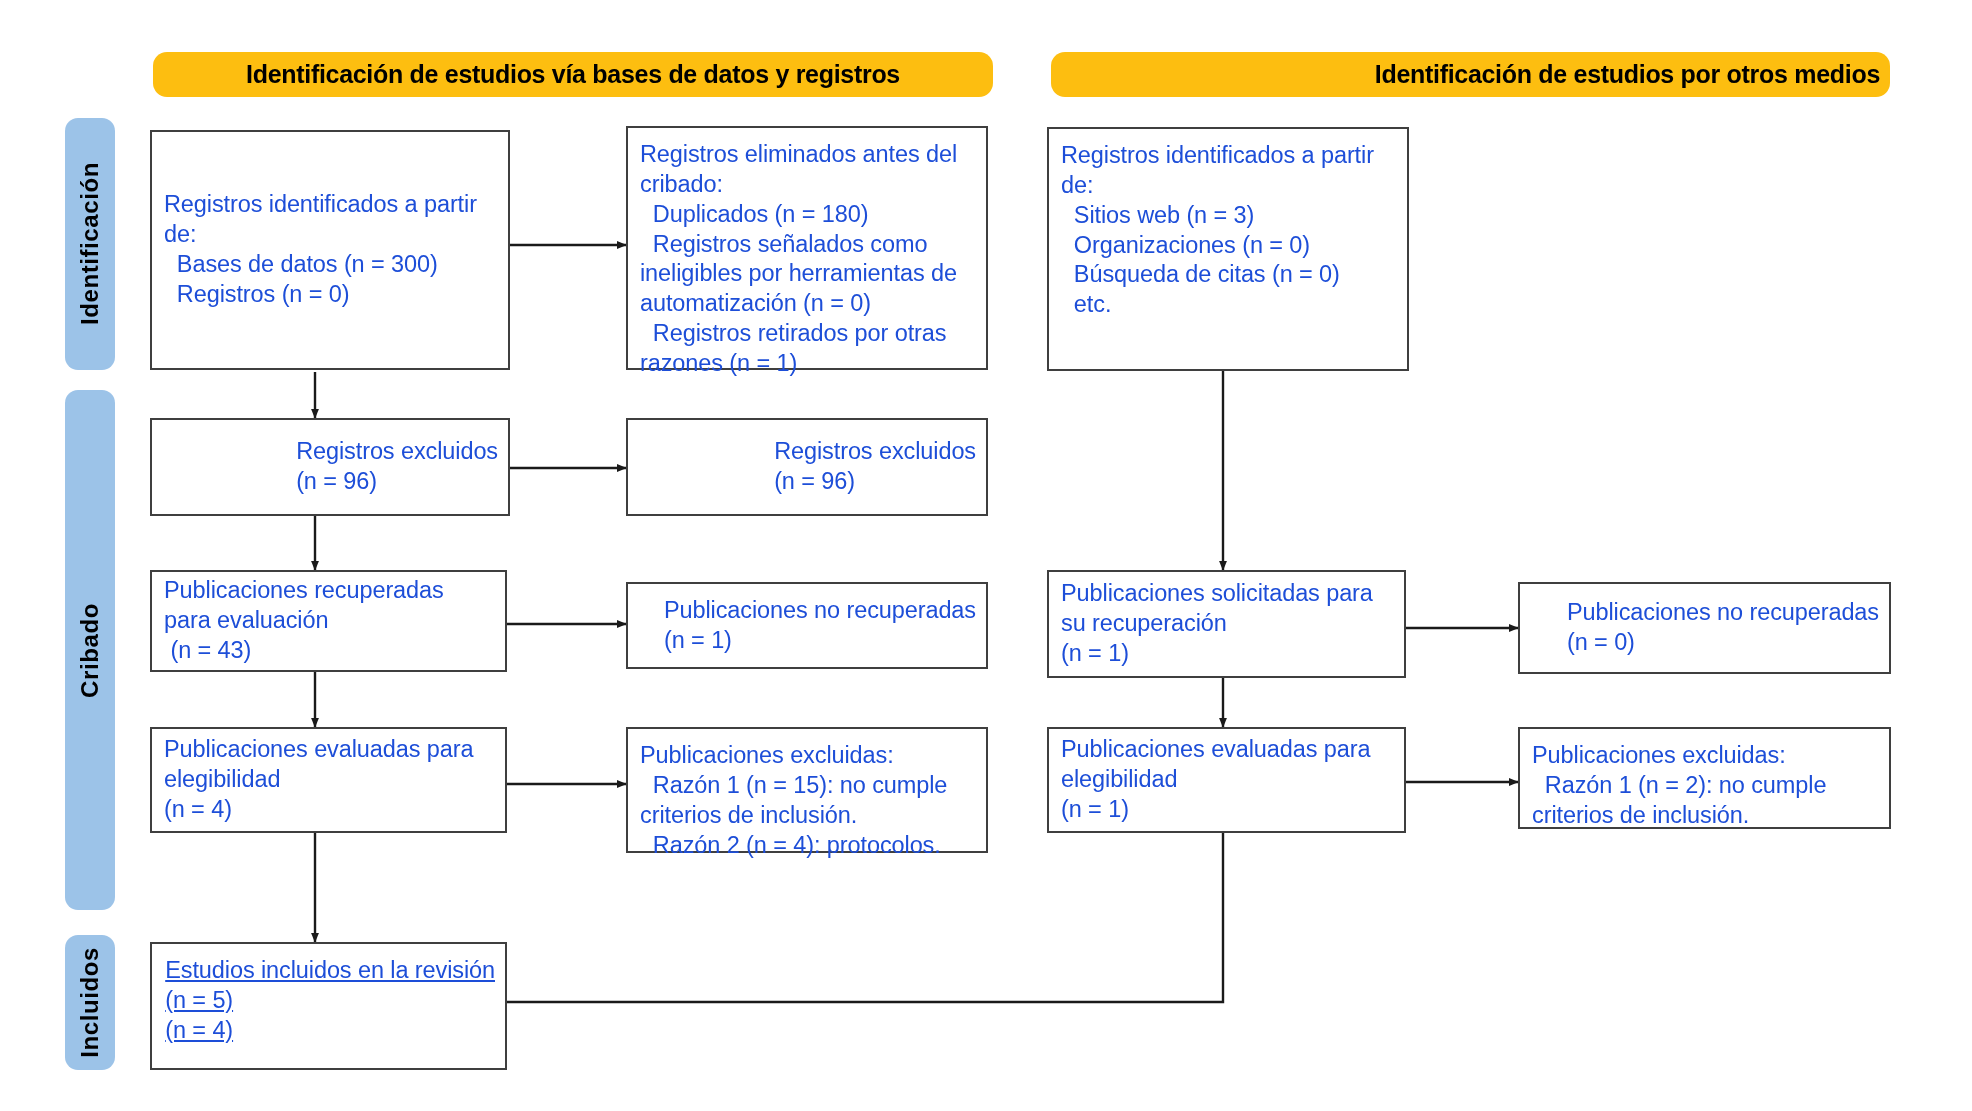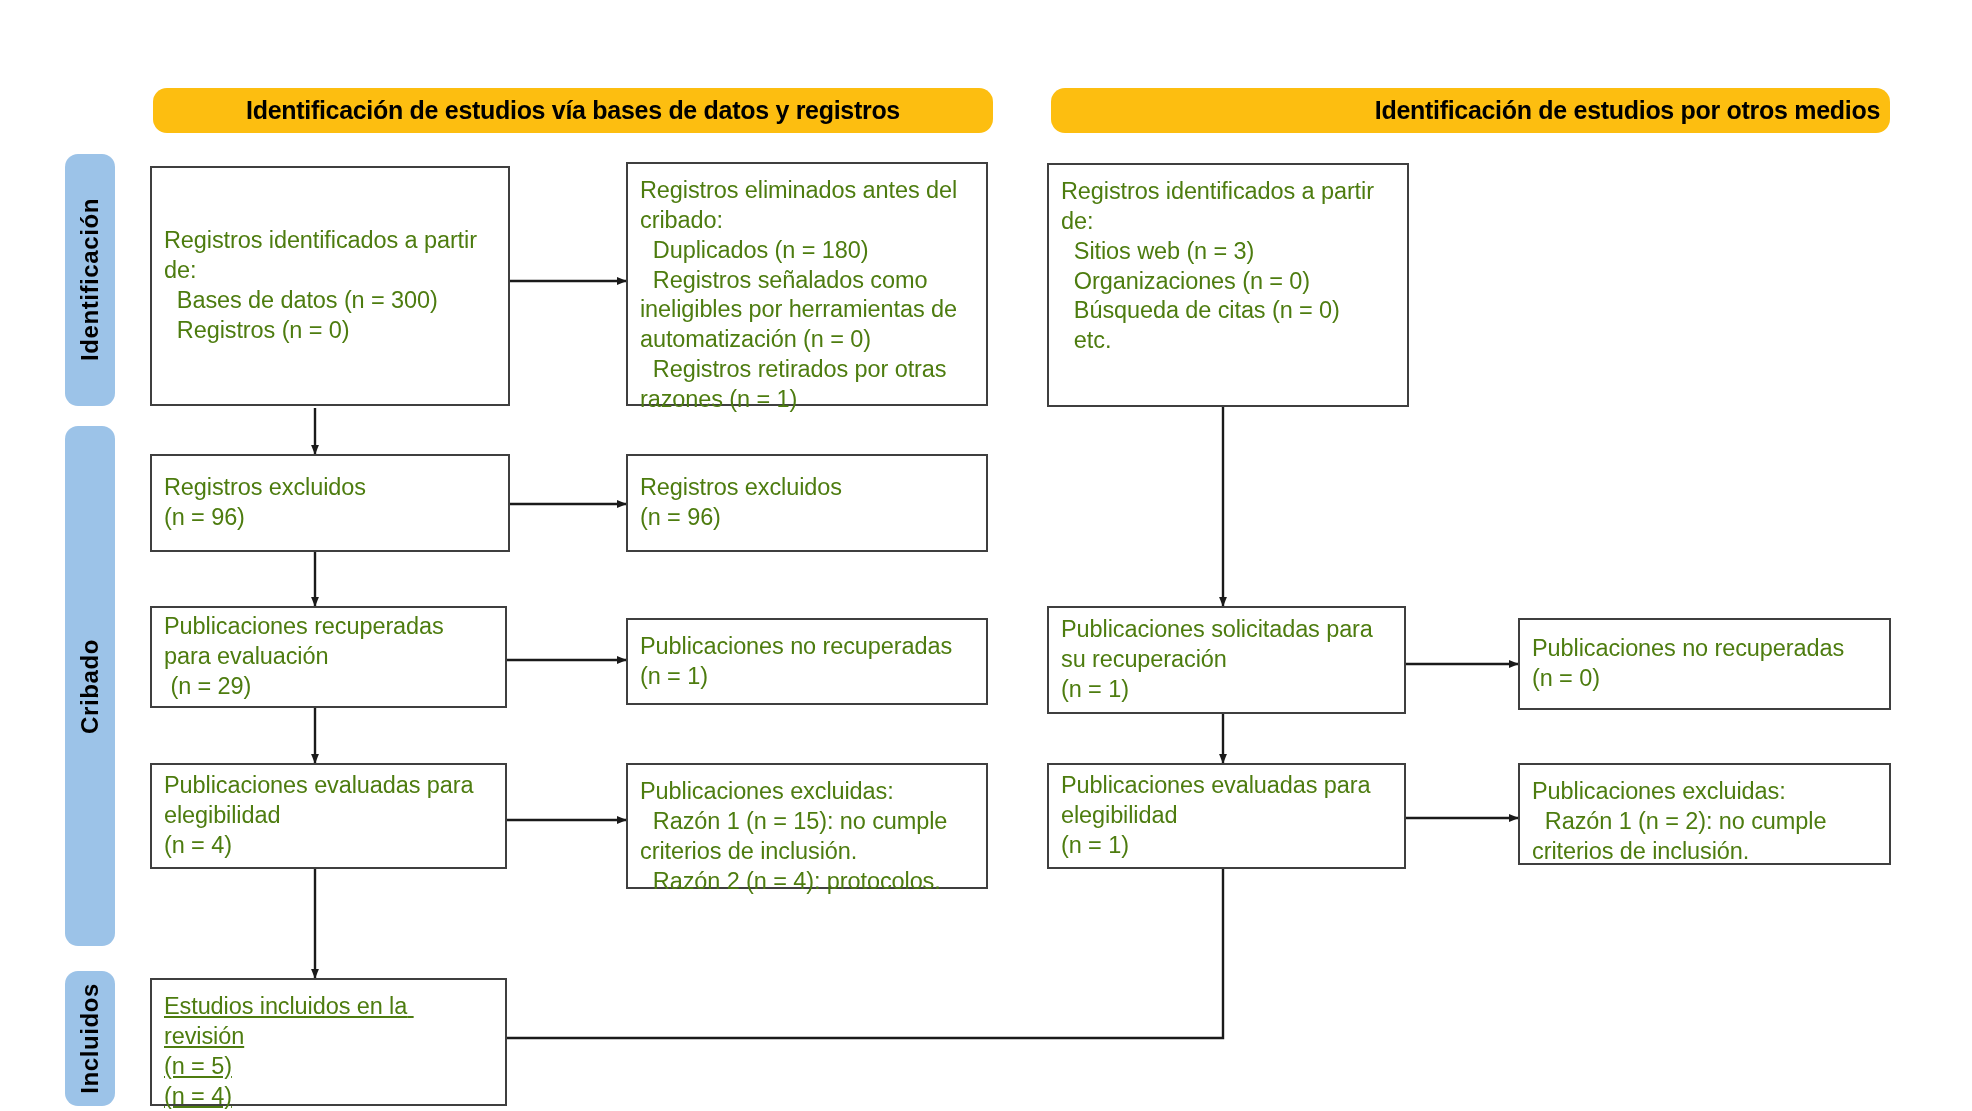--- a/index.html
+++ b/index.html
@@ -14,21 +14,20 @@
     font-family: "Liberation Sans", sans-serif;
     color: #000000;
     overflow: hidden;
   }
 
   #stage {
     position: absolute;
     left: 0; top: 0;
     width: 1972px;
     height: 972px;
-    margin-top: 36px;
   }
 
   
   .phase-header {
     position: absolute;
     background: #FDBE10;
     border-radius: 14px;
     display: flex;
     align-items: center;
     justify-content: center;
@@ -59,29 +58,30 @@
     color: #000;
     white-space: nowrap;
   }
 
   
   .box {
     position: absolute;
     background: #ffffff;
     border: 2px solid #3f3f3f;
     box-sizing: border-box;
-    padding: 8px 16px 8px 12px;
+    padding: 8px 10px 8px 12px;
     font-size: 23.5px;
     line-height: 1.27;
-    color: #4d7c0f;
+    color: #1d4ed8;
     display: flex;
     flex-direction: column;
     justify-content: center;
     white-space: pre-wrap;
     letter-spacing: -0.1px;
+    align-items: flex-end;
   }
   .box.top-align { justify-content: flex-start; }
 
   
   #connectors {
     position: absolute;
     left: 0; top: 0;
     width: 1972px;
     height: 1111px;
     pointer-events: none;
@@ -164,21 +164,21 @@
 (n = 96)</span>
   </div>
 
   <div class="box" style="left:626px; top:418px; width:362px; height:98px;">
     <span>Registros excluidos
 (n = 96)</span>
   </div>
 
   <div class="box" style="left:150px; top:570px; width:357px; height:102px;">
     <span>Publicaciones recuperadas para evaluación
- (n = 29)</span>
+ (n = 43)</span>
   </div>
 
   <div class="box" style="left:626px; top:582px; width:362px; height:87px;">
     <span>Publicaciones no recuperadas
 (n = 1)</span>
   </div>
 
   <div class="box" style="left:150px; top:727px; width:357px; height:106px;">
     <span>Publicaciones evaluadas para elegibilidad
 (n = 4)</span>

